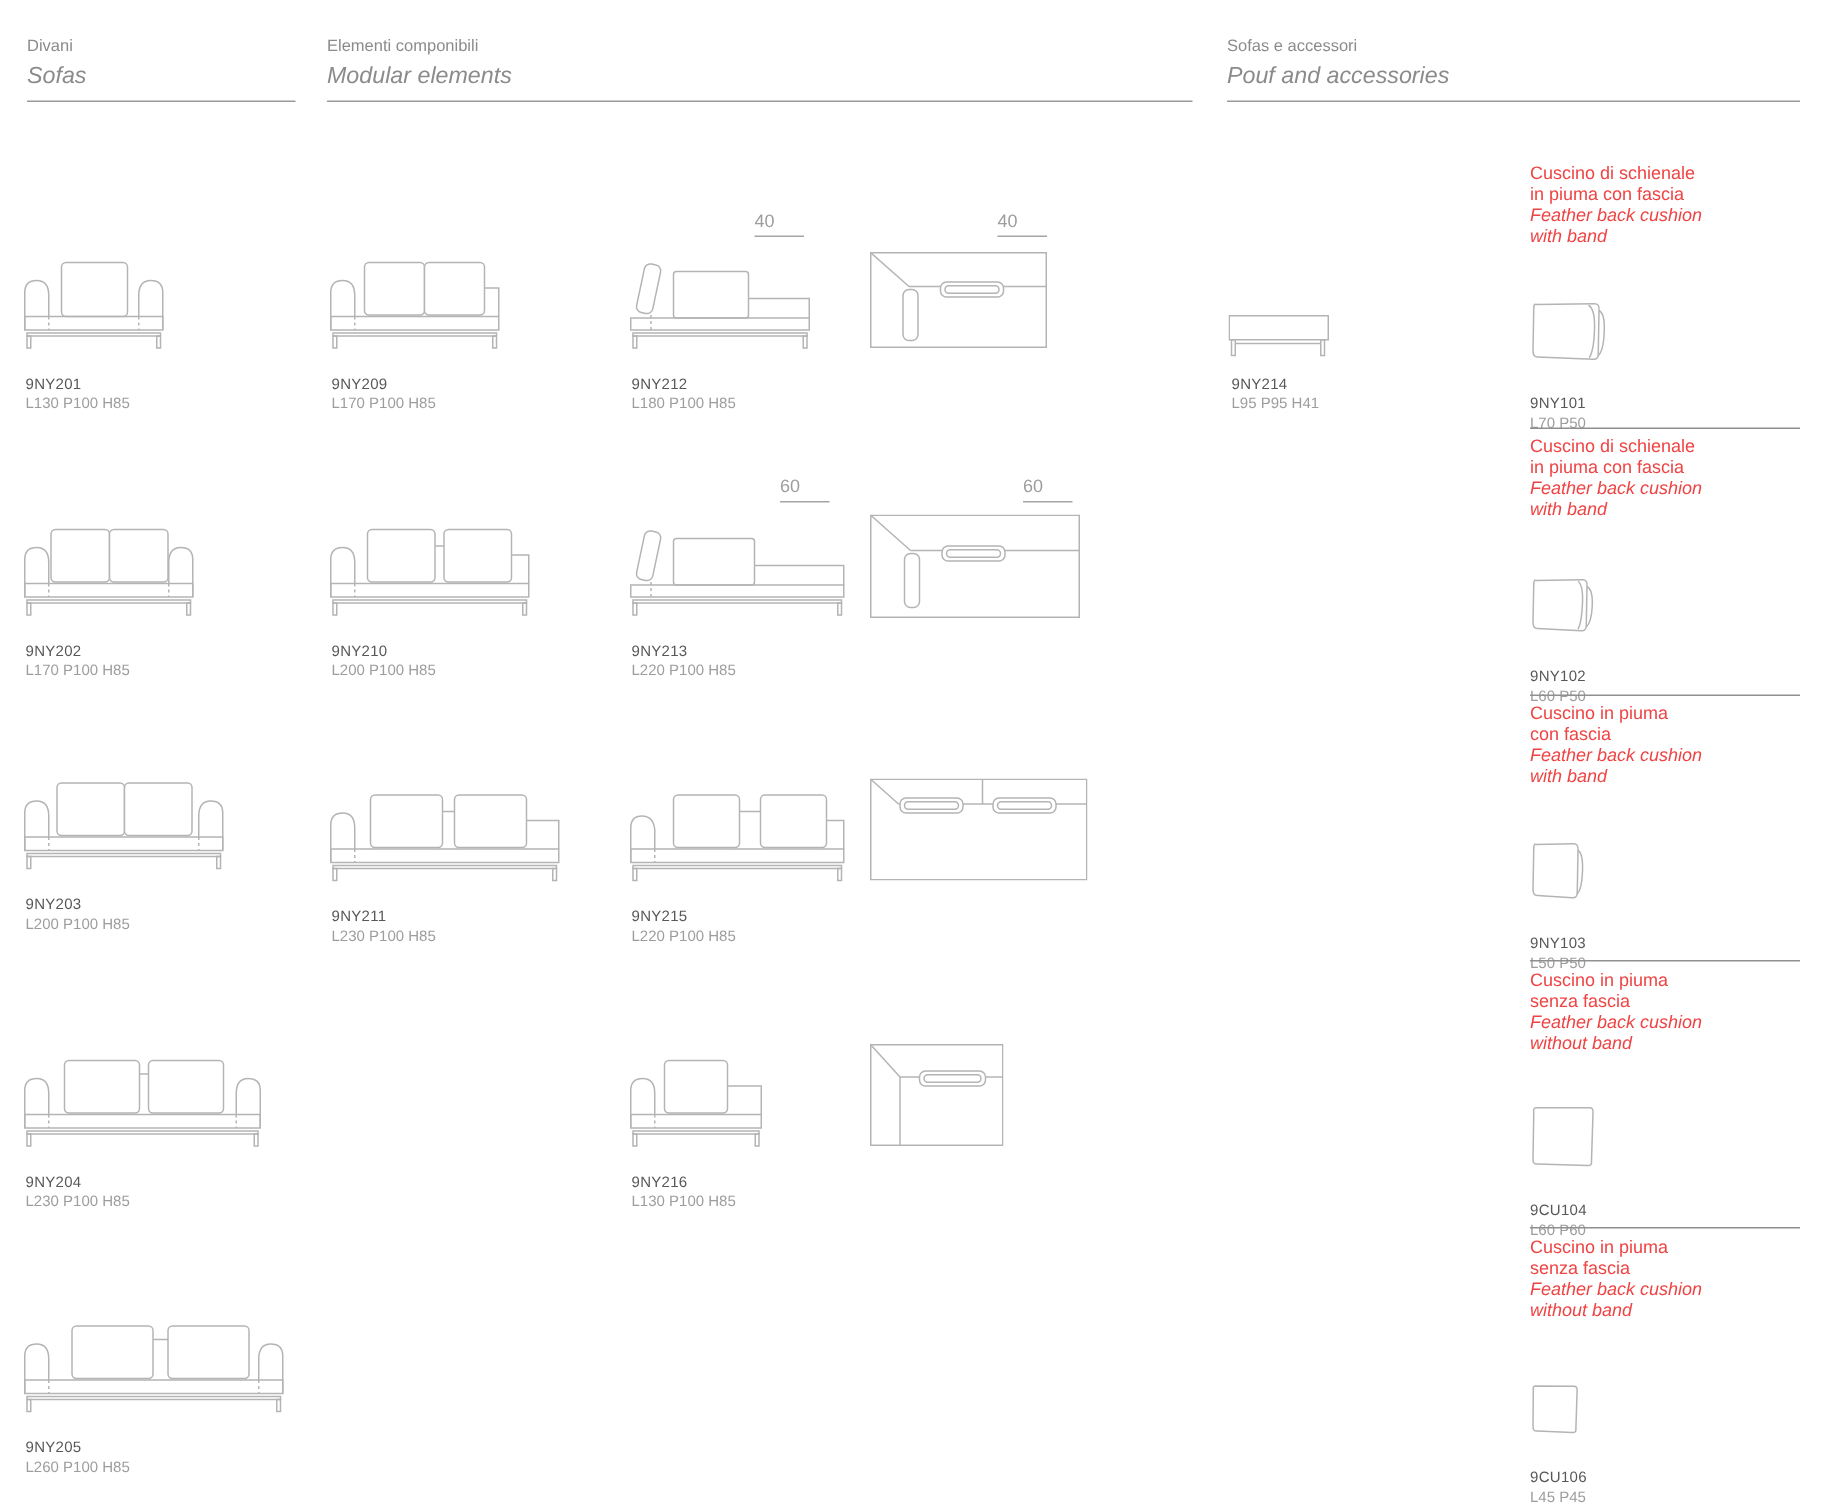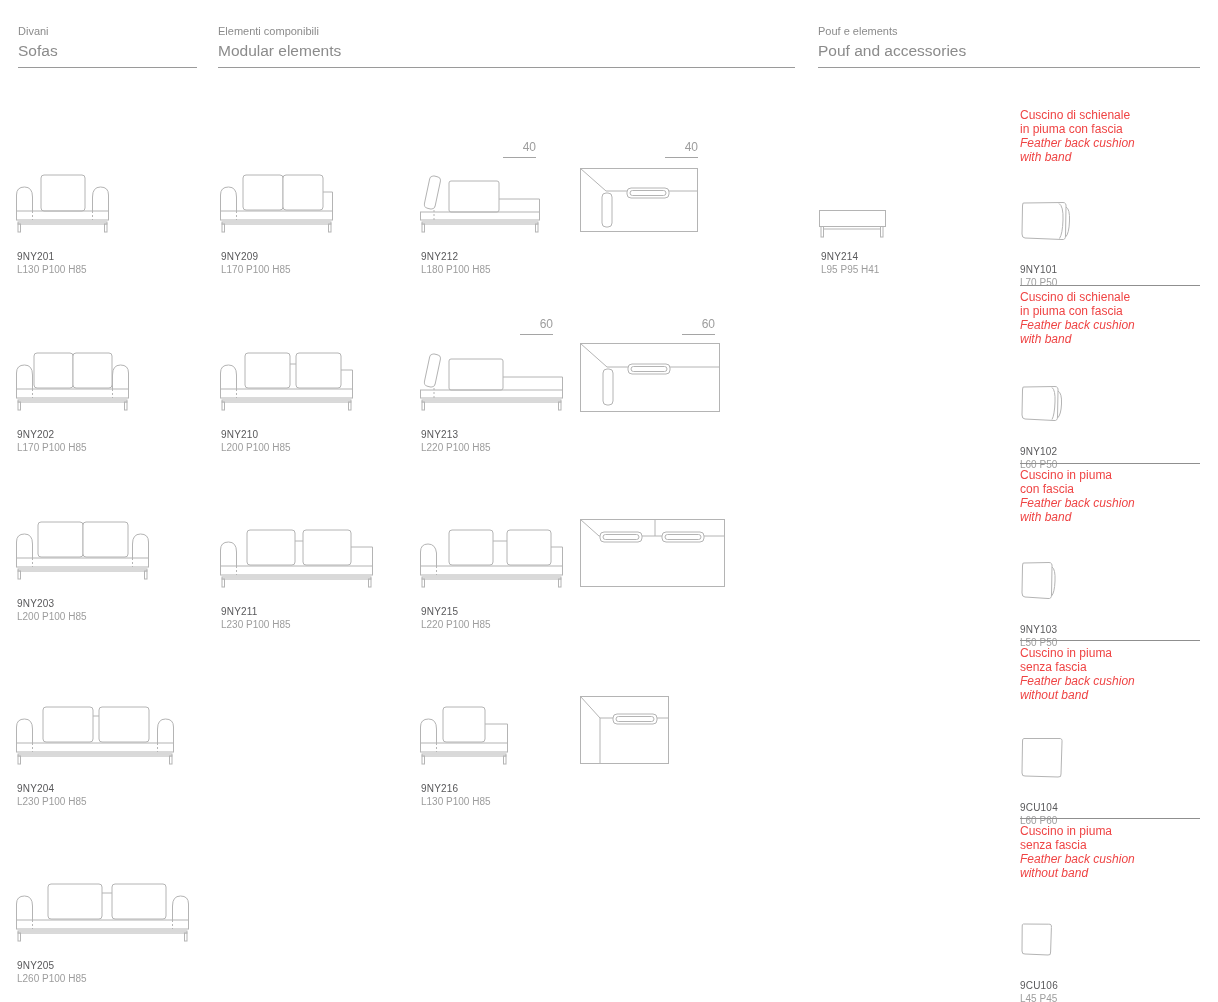--- a/index.html
+++ b/index.html
@@ -2,34 +2,34 @@
 <html style="--line: #b4b4b4; --code-text: #58585a; --dim-text: #9d9d9d; --header-text: #8b8b8b; --rule: #9a9a9a;"><head>
 <meta charset="utf-8">
 <style>
   *{margin:0;padding:0;box-sizing:border-box}
   html,body{background:#fff}
   body{width:1218px;height:1002px;position:relative;overflow:hidden;
        font-family:"Liberation Sans",sans-serif;-webkit-font-smoothing:antialiased}
   
   .hdr{position:absolute;top:22px}
   .hdr .it{font-size:11px;line-height:19px;color:var(--header-text,#8b8b8b)}
-  .hdr .en{font-size:15.5px;line-height:19px;color:var(--header-text,#8b8b8b);}
+  .hdr .en{font-size:15.5px;line-height:19px;color:var(--header-text,#8b8b8b);font-style:italic}
   .rule{position:absolute;height:1px;background:var(--rule,#9a9a9a)}
   
   .card{position:absolute}
   .draw{display:flex;align-items:flex-end;height:75px}
   .code{font-size:10px;font-weight:normal;letter-spacing:.2px;color:var(--code-text,#58585a);margin-top:13px;margin-left:2px}
   .dims{font-size:10px;color:var(--dim-text,#9d9d9d);margin-top:2px;margin-left:2px}
   
   svg path,svg rect,svg line{fill:none;stroke:var(--line,#b4b4b4);stroke-width:1}
   svg .f{fill:#fff}
   svg .dot{stroke-dasharray:2 2}
   .plan{position:absolute}
   .dimlabel{position:absolute;width:33px;font-size:12px;color:var(--dim-text,#9d9d9d);
-            text-align:right;border-bottom:1px solid #a5a5a5;padding-bottom:3px}
+            text-align:left;border-bottom:1px solid #a5a5a5;padding-bottom:3px}
   
   .acc{position:absolute;width:182px}
   .acc .desc{font-size:12px;line-height:14px;color:#ef4444}
   .acc .desc.en{font-style:italic}
   .acc .draw{height:84px;padding-bottom:6px}
   .acc .code{margin-left:0;margin-top:16px}
   .acc .dims{margin-left:0}
   .divider{position:absolute;height:1px;background:#8f8f8f}
 </style>
 </head>
@@ -41,21 +41,21 @@
 </div>
 <div class="rule" style="left:18px;top:67px;width:179px"></div>
 
 <div class="hdr" style="left:218px">
   <div class="it">Elementi componibili</div>
   <div class="en">Modular elements</div>
 </div>
 <div class="rule" style="left:218px;top:67px;width:577px"></div>
 
 <div class="hdr" style="left:818px">
-  <div class="it">Pouf e elements</div>
+  <div class="it">Sofas e accessori</div>
   <div class="en">Pouf and accessories</div>
 </div>
 <div class="rule" style="left:818px;top:67px;width:382px"></div>
 
 <div class="card" style="left:15px;top:163px">
   <div class="draw">
     <svg width="95" height="64" viewBox="0 0 95 64">
       <rect class="f" x="26" y="1" width="44" height="36" rx="3"></rect>
       <path d="M1.5 46 L1.5 21 Q1.5 13 9.5 13 Q17.5 13 17.5 23 L17.5 37"></path>
       <path d="M93.5 46 L93.5 21 Q93.5 13 85.5 13 Q77.5 13 77.5 23 L77.5 37"></path>

